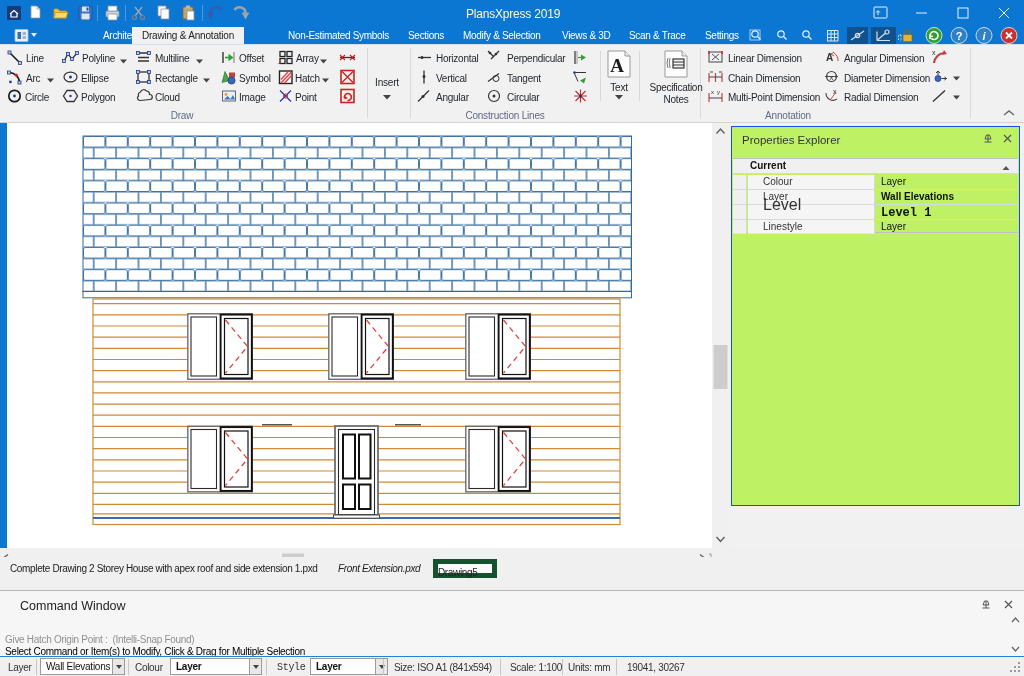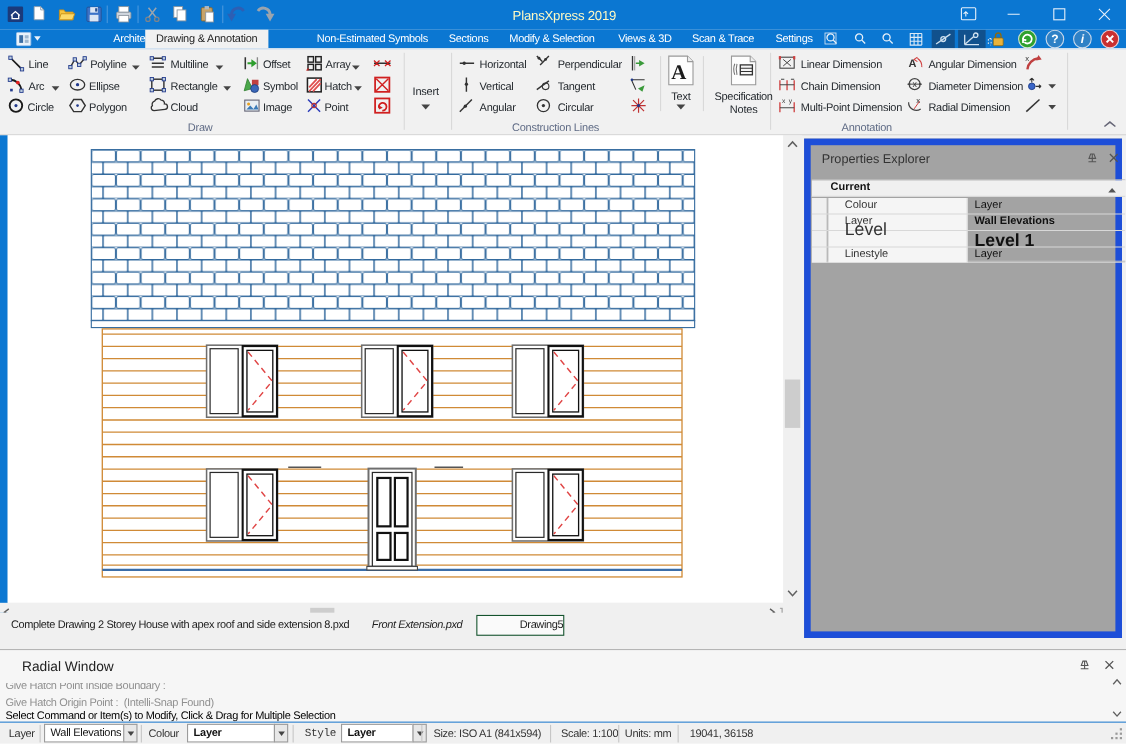--- a/index.html
+++ b/index.html
@@ -10,21 +10,21 @@
   #tabrow { left:0; top:27px; width:1024px; height:17px; background:#0b77d2; }
   .tab { position:absolute; top:0; height:17px; line-height:18px; color:#fff; font-size:10px; letter-spacing:-0.3px; white-space:nowrap;margin-left:36px; }
   #seltab { position:absolute; left:132px; top:0px; width:112px; height:17px; background:#f1f1f1; color:#222; font-size:10px; letter-spacing:-0.2px; line-height:18px; text-align:center; }
   #ribbon { left:0; top:44px; width:1024px; height:79px; background:#f1f1f1; border-top:1px solid #cfe0f1; border-bottom:1px solid #d4d4d4; }
   #canvas { left:7px; top:123px; width:705px; height:425px; background:#fff; }
   #leftblue { left:0; top:123px; width:7px; height:434px; background:#0b77d2; }
   #vscroll { left:712px; top:123px; width:17px; height:425px; background:#f0f0f0; }
   #hscroll { left:0; top:548px; width:712px; height:9px; background:#f0f0f0; }
   #tabstrip { left:0; top:557px; width:712px; height:33px; background:#f0f0f0; font-size:10px; letter-spacing:-0.35px; color:#222; }
   #bottomgap { left:712px; top:548px; width:312px; height:42px; background:#f0f0f0; }
-  #props { left:731px; top:126px; width:289px; height:454px; background:#a3a3a3; border:6px solid #1d4ed8; }
+  #props { left:731px; top:126px; width:289px; height:380px; background:#bef264; border:1px solid #1d4ed8; }
   #cmdwin { left:0; top:590px; width:1024px; height:66px; background:#f6f6f6; border-top:1px solid #b5b5b5; }
   #statusbar { left:0; top:656px; width:1024px; height:20px; background:#f0f0f0; border-top:1px solid #2a80d0; font-size:11px; color:#333; }
   .ssep { position:absolute; top:2px; width:1px; height:16px; background:#c6c6c6; }
   .slabel { position:absolute; top:5px; font-size:10px; letter-spacing:-0.3px; color:#333; white-space:nowrap; }
   .scombo { position:absolute; top:1px; height:17px; background:#fff; border:1px solid #9b9b9b; font-size:10px; letter-spacing:-0.25px; color:#111; line-height:16px; padding-left:5px; white-space:nowrap; overflow:hidden; }
   .sdrop { position:absolute; top:1px; width:13px; height:17px; background:#e8e8e8; border:1px solid #9b9b9b; }
   .sdrop:after { content:""; position:absolute; left:3px; top:6px; border-left:3px solid transparent; border-right:3px solid transparent; border-top:4px solid #444; }
 </style>
 </head>
 <body>
@@ -491,23 +491,23 @@
   </div>
   <div id="hscroll" class="abs">
     <svg width="712" height="9">
       <path d="M8 1.5 l-4 3 4 3" fill="none" stroke="#606060" stroke-width="1.3"></path>
       <rect x="282" y="0.5" width="22" height="8" fill="#cdcdcd"></rect>
       <path d="M700 1.5 l4 3 -4 3" fill="none" stroke="#606060" stroke-width="1.3"></path>
       <path d="M709 1 h2 v7 h-2" fill="none" stroke="#9a9a9a" stroke-width="1"></path>
     </svg>
   </div>
   <div id="tabstrip" class="abs">
-    <span class="abs" style="left:10px;top:6px;">Complete Drawing 2 Storey House with apex roof and side extension 8.pxd</span>
+    <span class="abs" style="left:10px;top:6px;">Complete Drawing 2 Storey House with apex roof and side extension 1.pxd</span>
     <span class="abs" style="left:338px;top:6px;font-style:italic;">Front Extension.pxd</span>
-    <div class="abs" style="left:433px;top:2px;width:80px;height:19px;background:#fafafa;border:1px solid #14532d;text-align:right;line-height:18px;">Drawing5</div>
+    <div class="abs" style="left:433px;top:2px;width:64px;height:19px;background:#fafafa;border:5px solid #14532d;text-align:left;line-height:18px;">Drawing5</div>
   </div>
   <div id="bottomgap" class="abs"></div>
   <div id="props" class="abs">
     <div class="abs" style="left:10px;top:7px;font-size:11.5px;color:#333;">Properties Explorer</div>
     <svg width="287" height="26" style="position:absolute;left:0;top:0;">
       <path d="M256 8 v7 m-3.5 0 h7 m-5 -7 h3 l1.5 4 h-6 z" stroke="#555" stroke-width="1" fill="none"></path>
       <path d="M272 8 l7 7 M279 8 l-7 7" stroke="#555" stroke-width="1.2" fill="none"></path>
     </svg>
     <div class="abs" style="left:1px;top:31px;width:285px;height:75px;border:1px solid #c0c0c0;border-left:none;border-right:none;">
       <div class="abs" style="left:0;top:0;width:285px;height:15px;background:#f0f0f0;border-bottom:1px solid #d8d8d8;">
@@ -522,33 +522,32 @@
         <g stroke="#d8d8d8" stroke-width="1">
           <path d="M0 30.5 h285 M0 45.5 h285 M0 60.5 h285 M0 75 h285 M141.5 16 v59"></path>
         </g>
       </svg>
       <div class="abs" style="left:30px;top:17px;font-size:10px;color:#333;">Colour</div>
       <div class="abs" style="left:30px;top:32px;font-size:10px;color:#333;">Layer</div>
       <div class="abs" style="left:30px;top:37px;font-size:16px;color:#333;">Level</div>
       <div class="abs" style="left:30px;top:62px;font-size:10px;color:#333;">Linestyle</div>
       <div class="abs" style="left:148px;top:17px;font-size:10px;color:#111;">Layer</div>
       <div class="abs" style="left:148px;top:32px;font-size:10px;color:#111;font-weight:bold;">Wall Elevations</div>
-      <div class="abs" style="left:148px;top:47px;font-size:16px;color:#111;font-weight:bold;">Level 1</div>
+      <div class="abs" style="left:148px;top:47px;font-size:12px;color:#111;font-weight:bold;font-family:Liberation Mono, monospace;">Level 1</div>
       <div class="abs" style="left:148px;top:62px;font-size:10px;color:#111;">Layer</div>
     </div>
   </div>
   <div id="cmdwin" class="abs">
-    <div class="abs" style="left:20px;top:8px;font-size:12.5px;color:#222;">Radial Window</div>
+    <div class="abs" style="left:20px;top:8px;font-size:12.5px;color:#222;">Command Window</div>
     <svg width="1024" height="66" style="position:absolute;left:0;top:0;">
       <path d="M986 10 v7 m-3.5 0 h7 m-5 -7 h3 l1.5 4 h-6 z" stroke="#555" stroke-width="1" fill="none"></path>
       <path d="M1005 10 l7 7 M1012 10 l-7 7" stroke="#555" stroke-width="1.2" fill="none"></path>
       <path d="M1012 31 l3.5 -4 3.5 4" fill="none" stroke="#606060" stroke-width="1.2"></path>
       <path d="M1012 56 l3.5 4 3.5 -4" fill="none" stroke="#606060" stroke-width="1.2"></path>
     </svg>
-    <div class="abs" style="left:5px;top:30px;font-size:10px;letter-spacing:-0.3px;color:#909090;width:900px;height:9px;overflow:hidden;"><span style="position:relative;top:-3px;">Give Hatch Point Inside Boundary :</span></div>
     <div class="abs" style="left:5px;top:43px;font-size:10px;letter-spacing:-0.3px;color:#909090;">Give Hatch Origin Point :&nbsp; (Intelli-Snap Found)</div>
     <div class="abs" style="left:5px;top:55px;font-size:10px;letter-spacing:-0.3px;color:#000;">Select Command or Item(s) to Modify, Click &amp; Drag for Multiple Selection</div>
   </div>
   <div id="statusbar" class="abs">
     <span class="slabel" style="left:8px;">Layer</span>
     <div class="ssep" style="left:36px;"></div>
     <div class="scombo" style="left:40px;width:73px;">Wall Elevations</div>
     <div class="sdrop" style="left:112px;"></div>
     <div class="ssep" style="left:128px;"></div>
     <span class="slabel" style="left:135px;">Colour</span>
@@ -558,21 +557,21 @@
     <span class="slabel" style="left:277px;font-family:Liberation Mono, monospace;">Style</span>
     <div class="scombo" style="left:310px;width:66px;font-weight:bold;">Layer</div>
     <div class="sdrop" style="left:375px;"></div>
     <div class="ssep" style="left:383px;"></div>
     <span class="slabel" style="left:394px;">Size: ISO A1 (841x594)</span>
     <div class="ssep" style="left:500px;"></div>
     <span class="slabel" style="left:510px;">Scale: 1:100</span>
     <div class="ssep" style="left:562px;"></div>
     <span class="slabel" style="left:568px;">Units: mm</span>
     <div class="ssep" style="left:616px;"></div>
-    <span class="slabel" style="left:627px;">19041, 36158</span>
+    <span class="slabel" style="left:627px;">19041, 30267</span>
     <svg width="14" height="14" style="position:absolute;right:1px;bottom:1px;">
       <g fill="#9a9a9a">
           <rect x="9" y="9" width="2" height="2"></rect>
           <rect x="9" y="5" width="2" height="2"></rect>
           <rect x="9" y="1" width="2" height="2"></rect>
           <rect x="5" y="9" width="2" height="2"></rect>
           <rect x="5" y="5" width="2" height="2"></rect>
           <rect x="1" y="9" width="2" height="2"></rect>
         </g>
     </svg>

